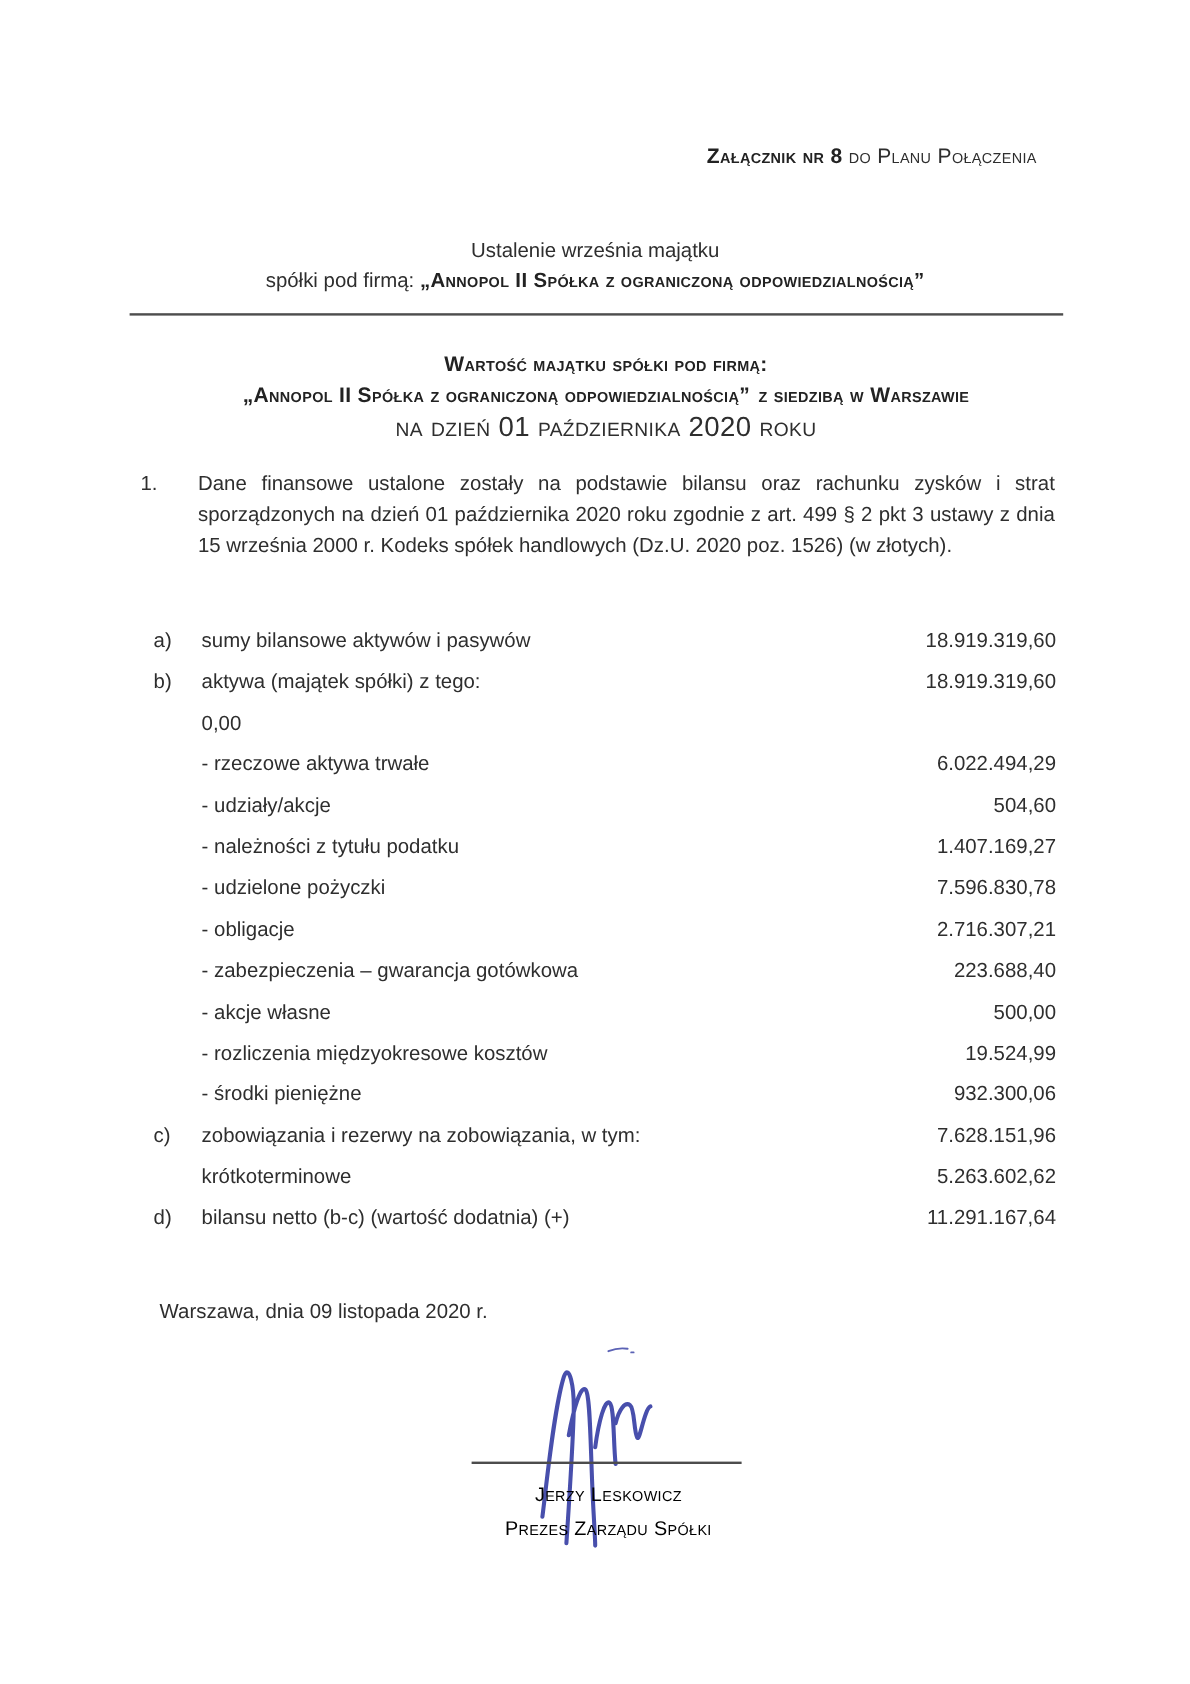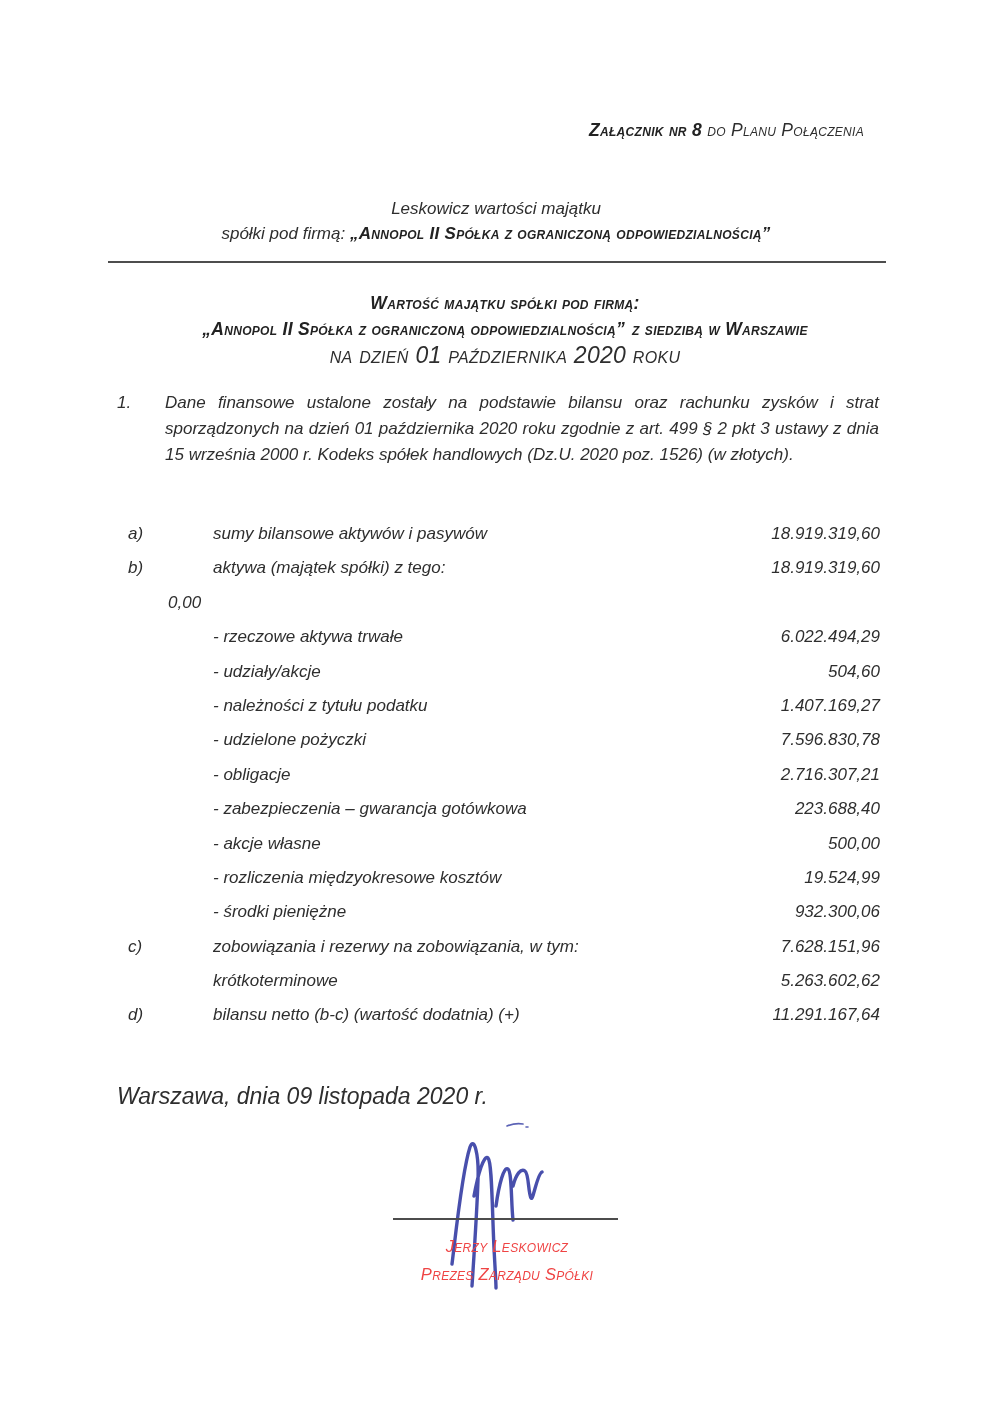--- a/index.html
+++ b/index.html
@@ -5,21 +5,20 @@
 <style>
   html, body { margin: 0; padding: 0; background: #ffffff; }
   .page {
     position: relative;
     width: 992px;
     height: 1403px;
     background: #ffffff;
     font-family: "Liberation Sans", "DejaVu Sans", sans-serif;
     color: #2e2e2e;
     overflow: hidden;
-    font-style: italic;
   }
   .sc { font-variant: small-caps; letter-spacing: 0.3px; }
   .bold { font-weight: bold; color: #222; }
 
   
   .attachment-header {
     position: absolute;
     top: 120px;
     right: 128px;
     font-size: 17.5px;
@@ -81,63 +80,63 @@
     left: 128px;
     width: 752px;
     font-size: 17px;
   }
   .fin-row {
     display: flex;
     align-items: baseline;
     height: 34.4px;
   }
   .fin-marker { width: 40px; flex: none; }
-  .fin-label  { flex: 1 1 auto; white-space: nowrap; margin-left: 45px; }
+  .fin-label  { flex: 1 1 auto; white-space: nowrap; }
   .fin-value  { flex: none; text-align: right; }
 
   
   .date-line {
     position: absolute;
     top: 1083px;
-    left: 117px;
-    font-size: 23px;
+    left: 133px;
+    font-size: 17px;
   }
   .ink-mark { position: absolute; top: 1119px; left: 503px; }
   .handwritten-signature { position: absolute; top: 1136px; left: 418px; }
   .signature-line {
     position: absolute;
     top: 1218px;
     left: 393px;
     width: 225px;
     height: 1.6px;
     background: #4c4c4c;
   }
   .signer-block {
     position: absolute;
     top: 1232px;
     left: 358px;
     width: 298px;
     text-align: center;
     font-size: 16.5px;
     line-height: 28px;
-    color: #ef4444;
+    color: #000000;
   }
 </style>
 </head>
 <body>
 
 <div class="page">
 
   <div class="attachment-header sc">
     <span class="bold">Załącznik nr 8</span>
     <span>do Planu Połączenia</span>
   </div>
 
   <div class="doc-title">
-    <div>Leskowicz wartości majątku</div>
+    <div>Ustalenie września majątku</div>
     <div><span>spółki pod firmą: </span><span class="bold sc">„Annopol II Spółka z ograniczoną odpowiedzialnością”</span></div>
   </div>
 
   <div class="divider"></div>
 
   <div class="section-heading">
     <div class="bold sc">Wartość majątku spółki pod firmą:</div>
     <div class="bold sc"><span>„Annopol II Spółka z ograniczoną odpowiedzialnością”</span><span class="gap"></span><span>z siedzibą w Warszawie</span></div>
     <div class="line3 sc">na dzień 01 października 2020 roku</div>
   </div>

